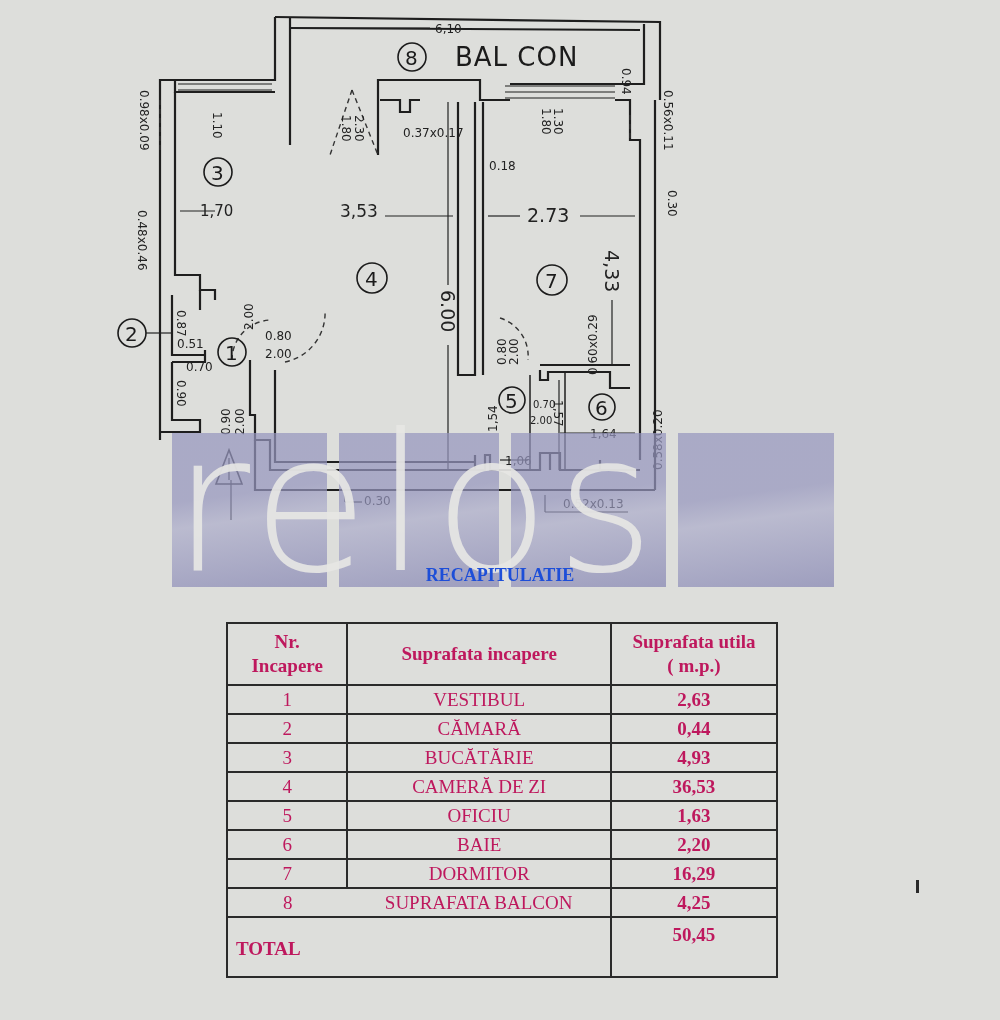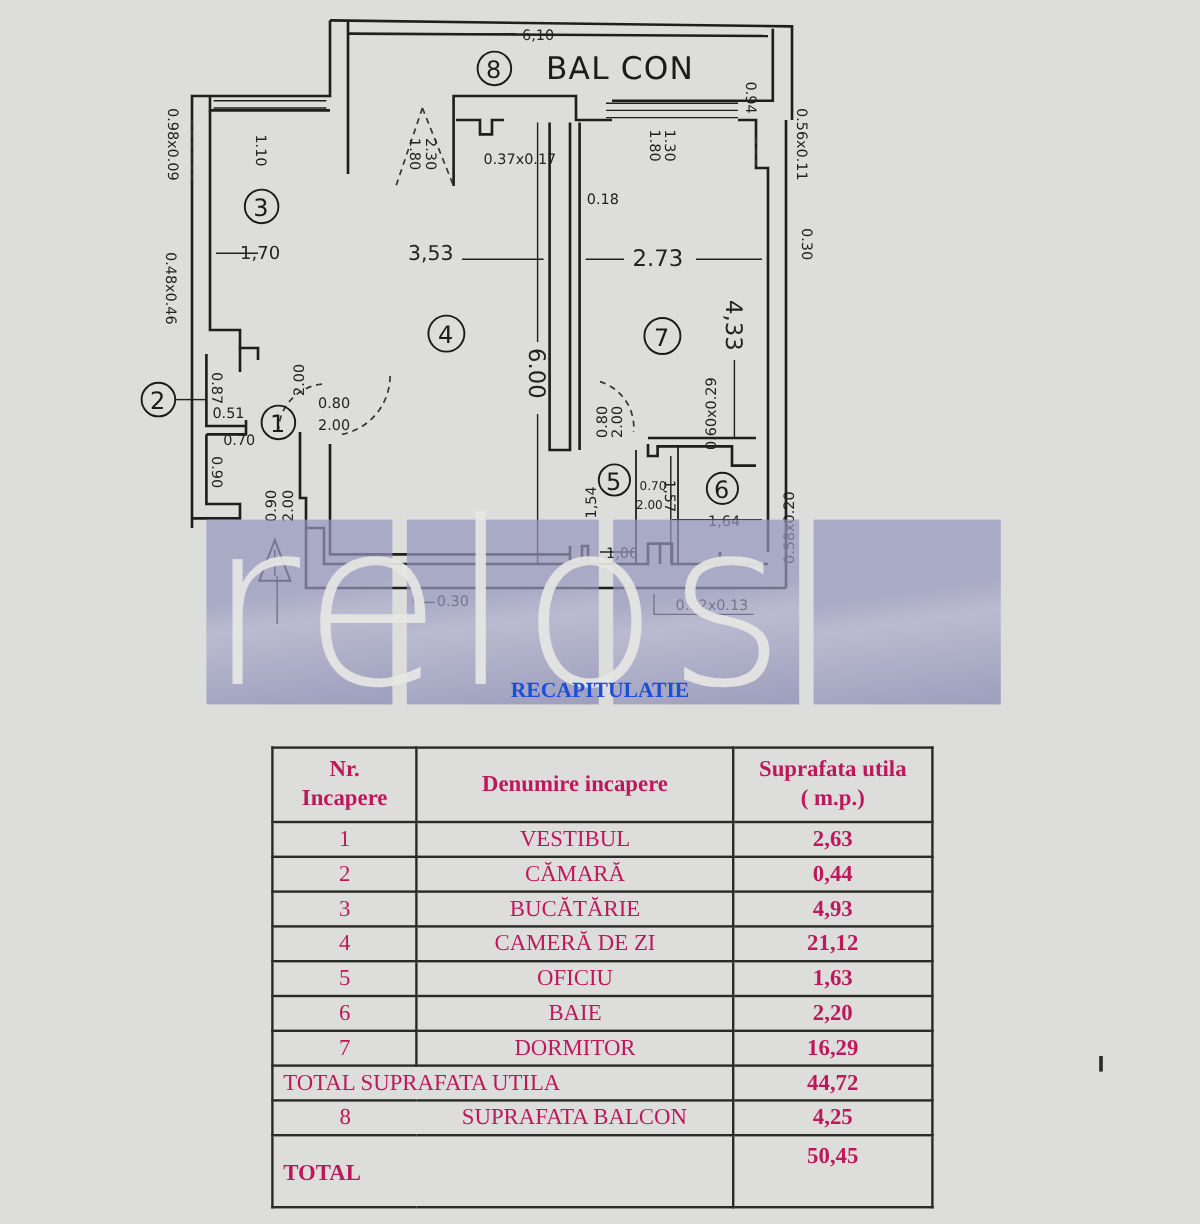--- a/index.html
+++ b/index.html
@@ -217,63 +217,59 @@
 
 <table class="recap">
   <colgroup>
       <col class="col-nr">
       <col class="col-name">
       <col class="col-area">
     </colgroup>
   <tbody>
       <tr>
     <th><span>Nr.</span><br><span>Incapere</span></th>
-    <th>Denumire incapere</th>
+    <th>Suprafata incapere</th>
     <th><span>Suprafata utila</span><br><span>( m.p.)</span></th>
   </tr>
   <tr>
     <td>1</td>
     <td>VESTIBUL</td>
     <td class="val">2,63</td>
   </tr>
   <tr>
     <td>2</td>
     <td>CĂMARĂ</td>
     <td class="val">0,44</td>
   </tr>
   <tr>
     <td>3</td>
     <td>BUCĂTĂRIE</td>
     <td class="val">4,93</td>
   </tr>
   <tr>
     <td>4</td>
     <td>CAMERĂ DE ZI</td>
-    <td class="val">21,12</td>
+    <td class="val">36,53</td>
   </tr>
   <tr>
     <td>5</td>
     <td>OFICIU</td>
     <td class="val">1,63</td>
   </tr>
   <tr>
     <td>6</td>
     <td>BAIE</td>
     <td class="val">2,20</td>
   </tr>
   <tr>
     <td>7</td>
     <td>DORMITOR</td>
     <td class="val">16,29</td>
   </tr>
   <tr>
-    <td colspan="2" class="total-lbl" style="font-weight:normal;">TOTAL  SUPRAFATA UTILA</td>
-    <td class="val">44,72</td>
-  </tr>
-  <tr>
     <td style="border-right:none">8</td>
     <td style="border-left:none;text-align:center">SUPRAFATA BALCON</td>
     <td class="val">4,25</td>
   </tr>
   <tr class="grand">
     <td colspan="2" class="total-lbl">TOTAL</td>
     <td class="val">50,45</td>
   </tr>
 </tbody>
   </table>

